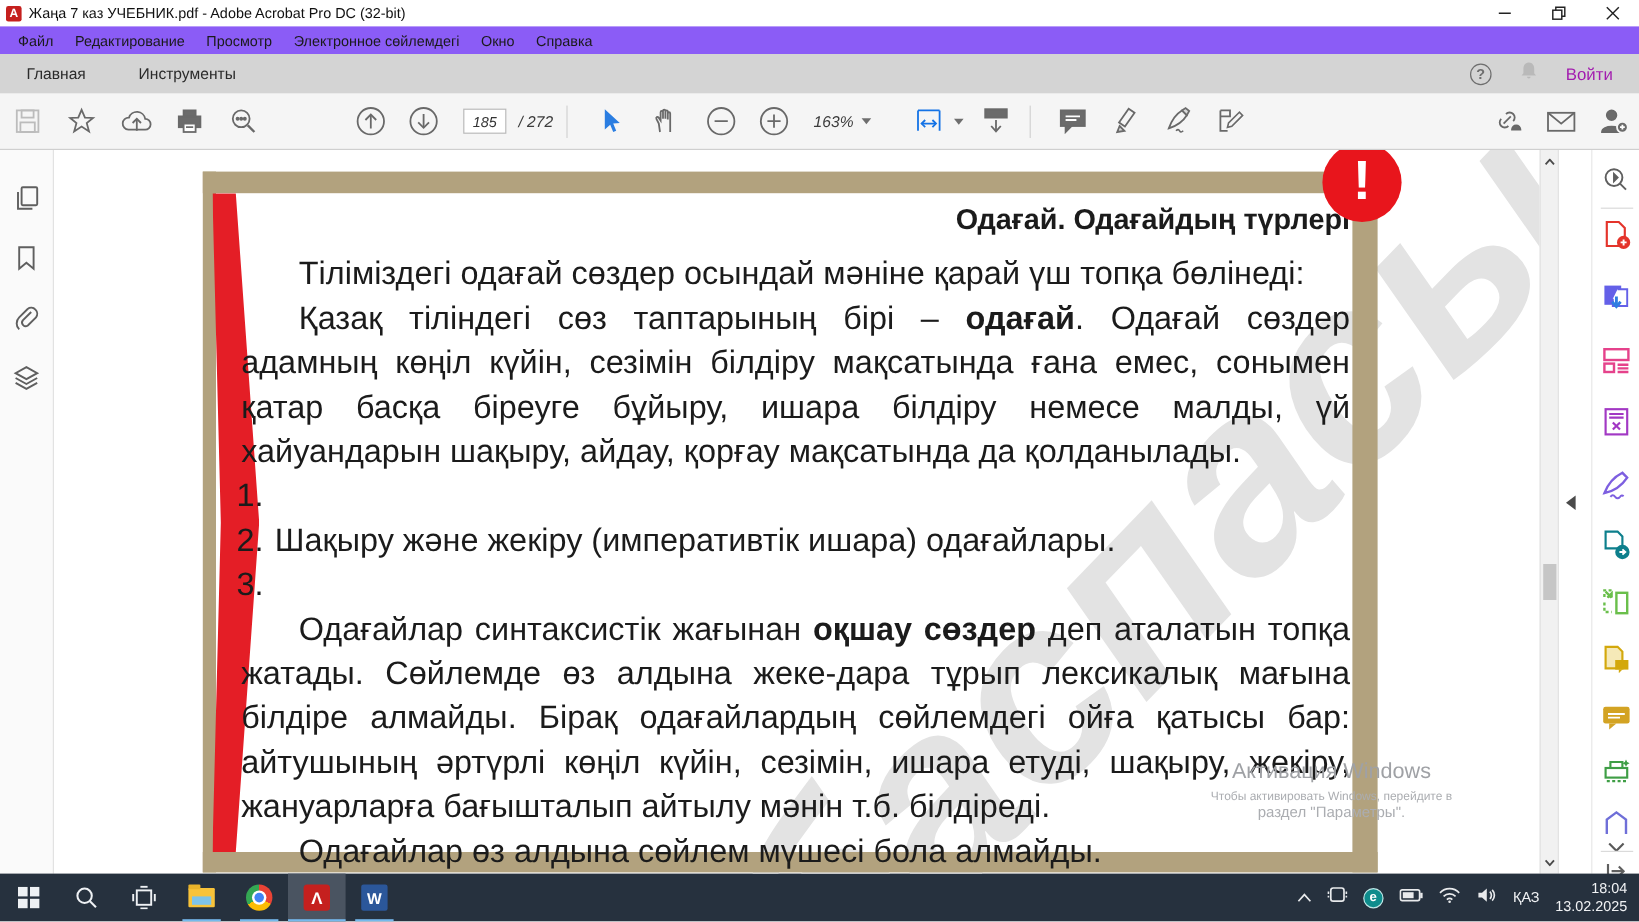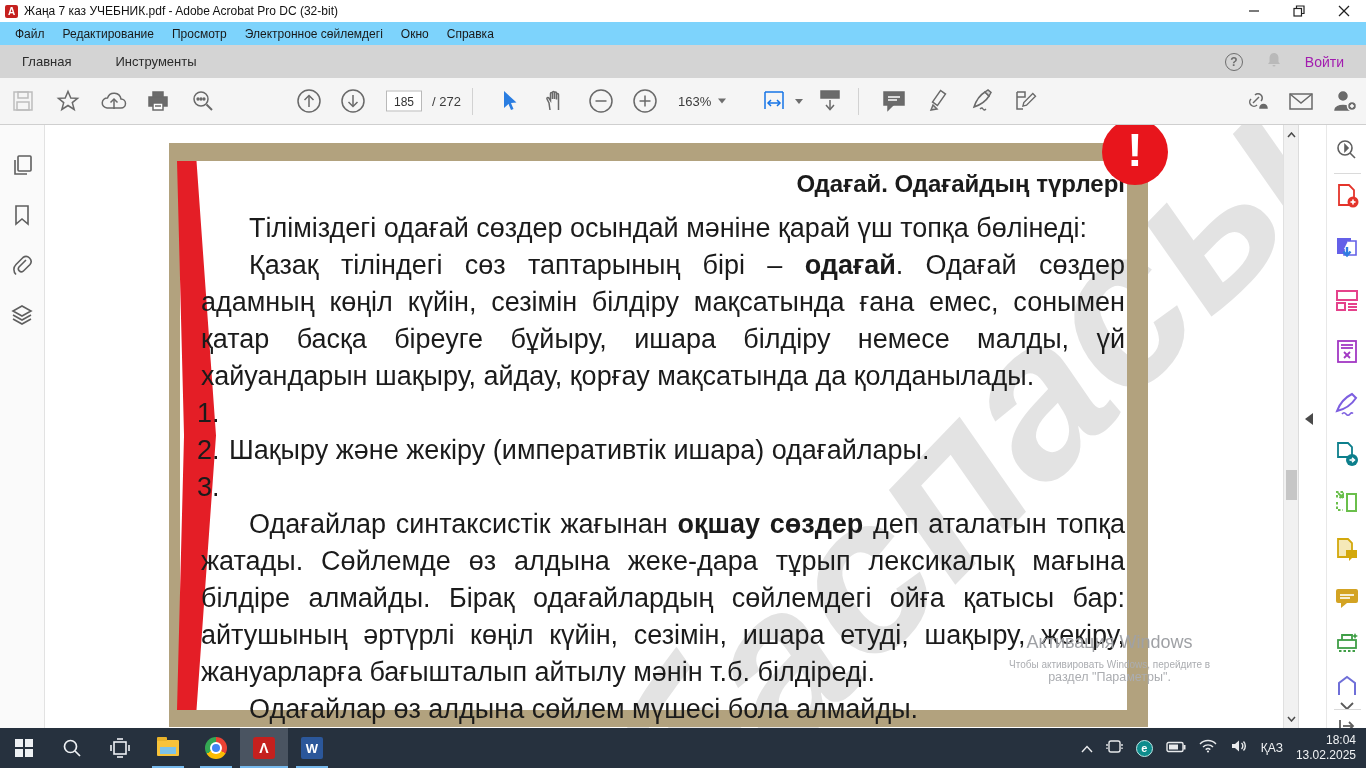--- a/index.html
+++ b/index.html
@@ -11,41 +11,41 @@
   .titlebar { position:absolute; left:0; top:0; width:1366px; height:22px;
               background:#fff; display:flex; align-items:center; }
   .app-logo { width:13px; height:13px; margin:0 6px 0 5px; background:#c5201e; border-radius:2px;
               color:#fff; font-size:10px; font-weight:bold; display:flex; align-items:center; justify-content:center; }
   .win-title { font-size:12px; color:#111; }
   .win-controls { position:absolute; right:0; top:0; height:22px; display:flex; }
   .win-btn { width:45px; height:22px; display:flex; align-items:center; justify-content:center; }
   .win-btn svg { stroke:#222; stroke-width:1.2; fill:none; }
 
   
-  .menubar { position:absolute; left:0; top:22px; width:1366px; height:23px; background:#7dd3fc;
+  .menubar { position:absolute; left:0; top:22px; width:1366px; height:23px; background:#8b5cf6;
              display:flex; align-items:center; padding-left:6px; }
   .menu-item { font-size:12px; color:#1a1a1a; padding:0 9px; height:100%; display:flex; align-items:center; }
 
   
   .tabbar { position:absolute; left:0; top:45px; width:1366px; height:33px; background:#d4d4d4;
             display:flex; align-items:stretch; }
   .tab { font-size:13px; color:#2b2b2b; display:flex; align-items:center; padding:0 22px; }
   .tab.doc { background:#f5f5f5; padding:0 10px 0 14px; margin-left:18px; }
   .tab.doc .label { font-size:12px; color:#222; }
   .tab-close { margin-left:10px; color:#555; font-size:11px; width:14px; height:14px;
                display:flex; align-items:center; justify-content:center; }
   .tabbar-right { position:absolute; right:0; top:0; height:33px; display:flex; align-items:center; gap:22px; padding-right:22px; }
   .help-circle { width:18px; height:18px; border:1.5px solid #6e6e6e; border-radius:50%;
                  color:#6e6e6e; font-size:12px; font-weight:bold; display:flex; align-items:center; justify-content:center; }
   .signin { font-size:14px; color:#a21caf; }
 
   
   .toolbar { position:absolute; left:0; top:78px; width:1366px; height:47px; background:#f5f5f5;
              border-bottom:1px solid #cfcfcf; }
-  .tb { position:absolute; top:50%; transform:translateY(-50%); display:flex; align-items:center; justify-content:center; }
+  .tb { position:absolute; top:50%; transform:translateY(-50%); display:flex; align-items:center; justify-content:center;font-style:italic; }
   .tb svg { stroke:#696969; fill:none; stroke-width:1.5; }
   .tb-sep { position:absolute; top:10px; width:1px; height:27px; background:#d2d2d2; }
   .page-box { width:36px; height:21px; border:1px solid #b9b9b9; background:#fff; font-size:12px; color:#333;
               display:flex; align-items:center; justify-content:center; }
   .page-total { font-size:13px; color:#3c3c3c; }
   .zoom-lv { font-size:13px; color:#3c3c3c; }
   .caret { width:0; height:0; border-left:4px solid transparent; border-right:4px solid transparent;
            border-top:5px solid #6e6e6e; margin-left:7px; }
 
   

